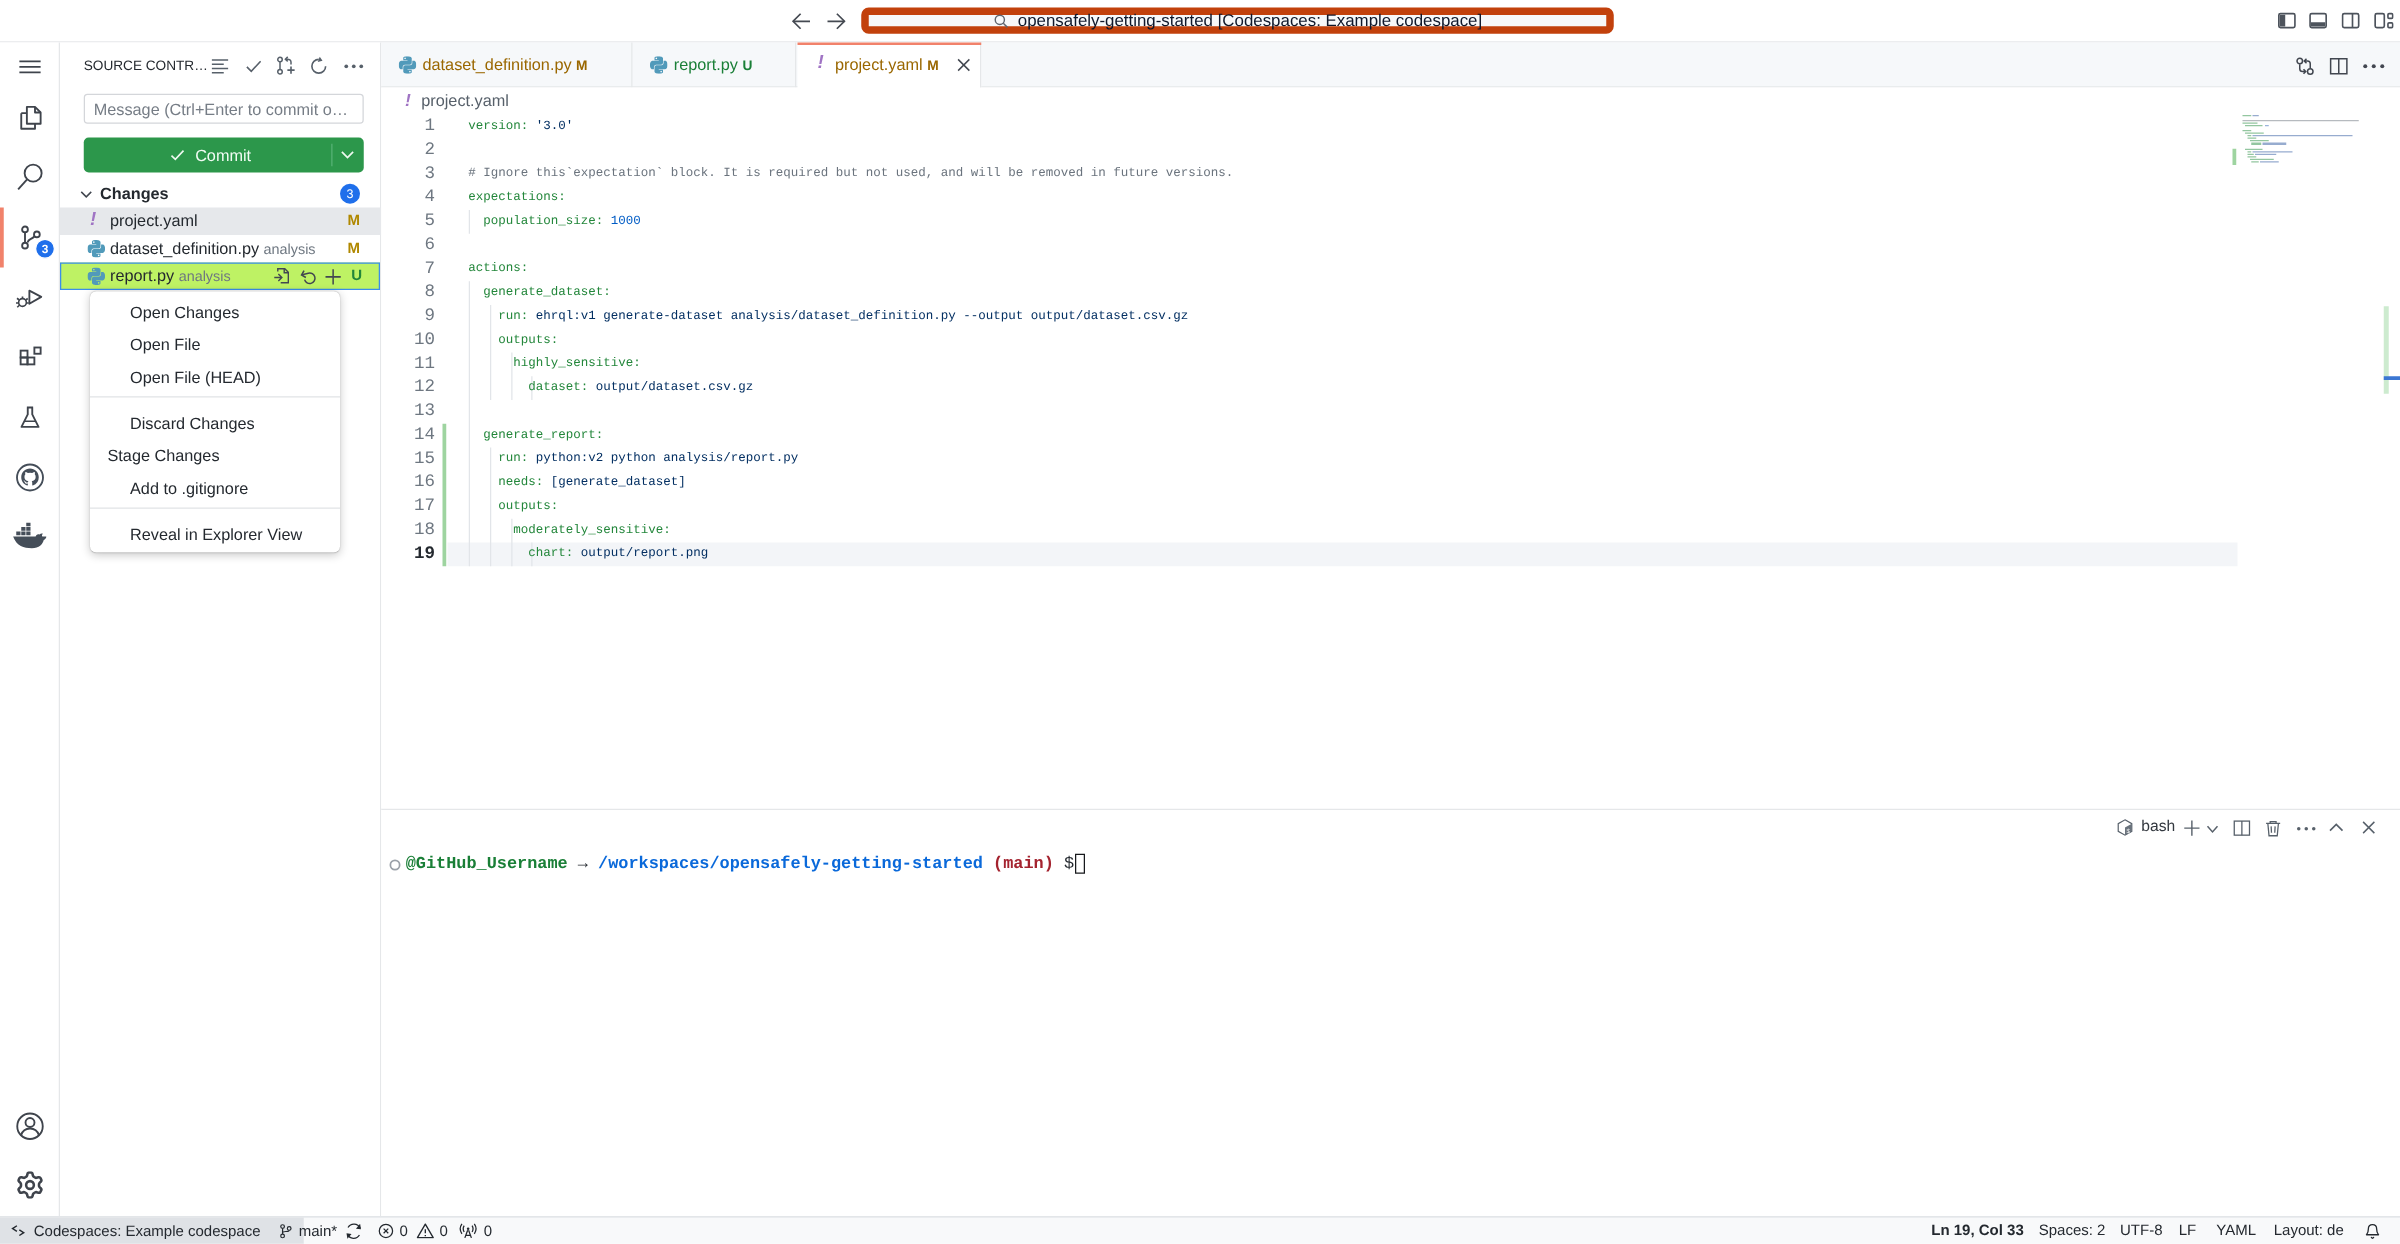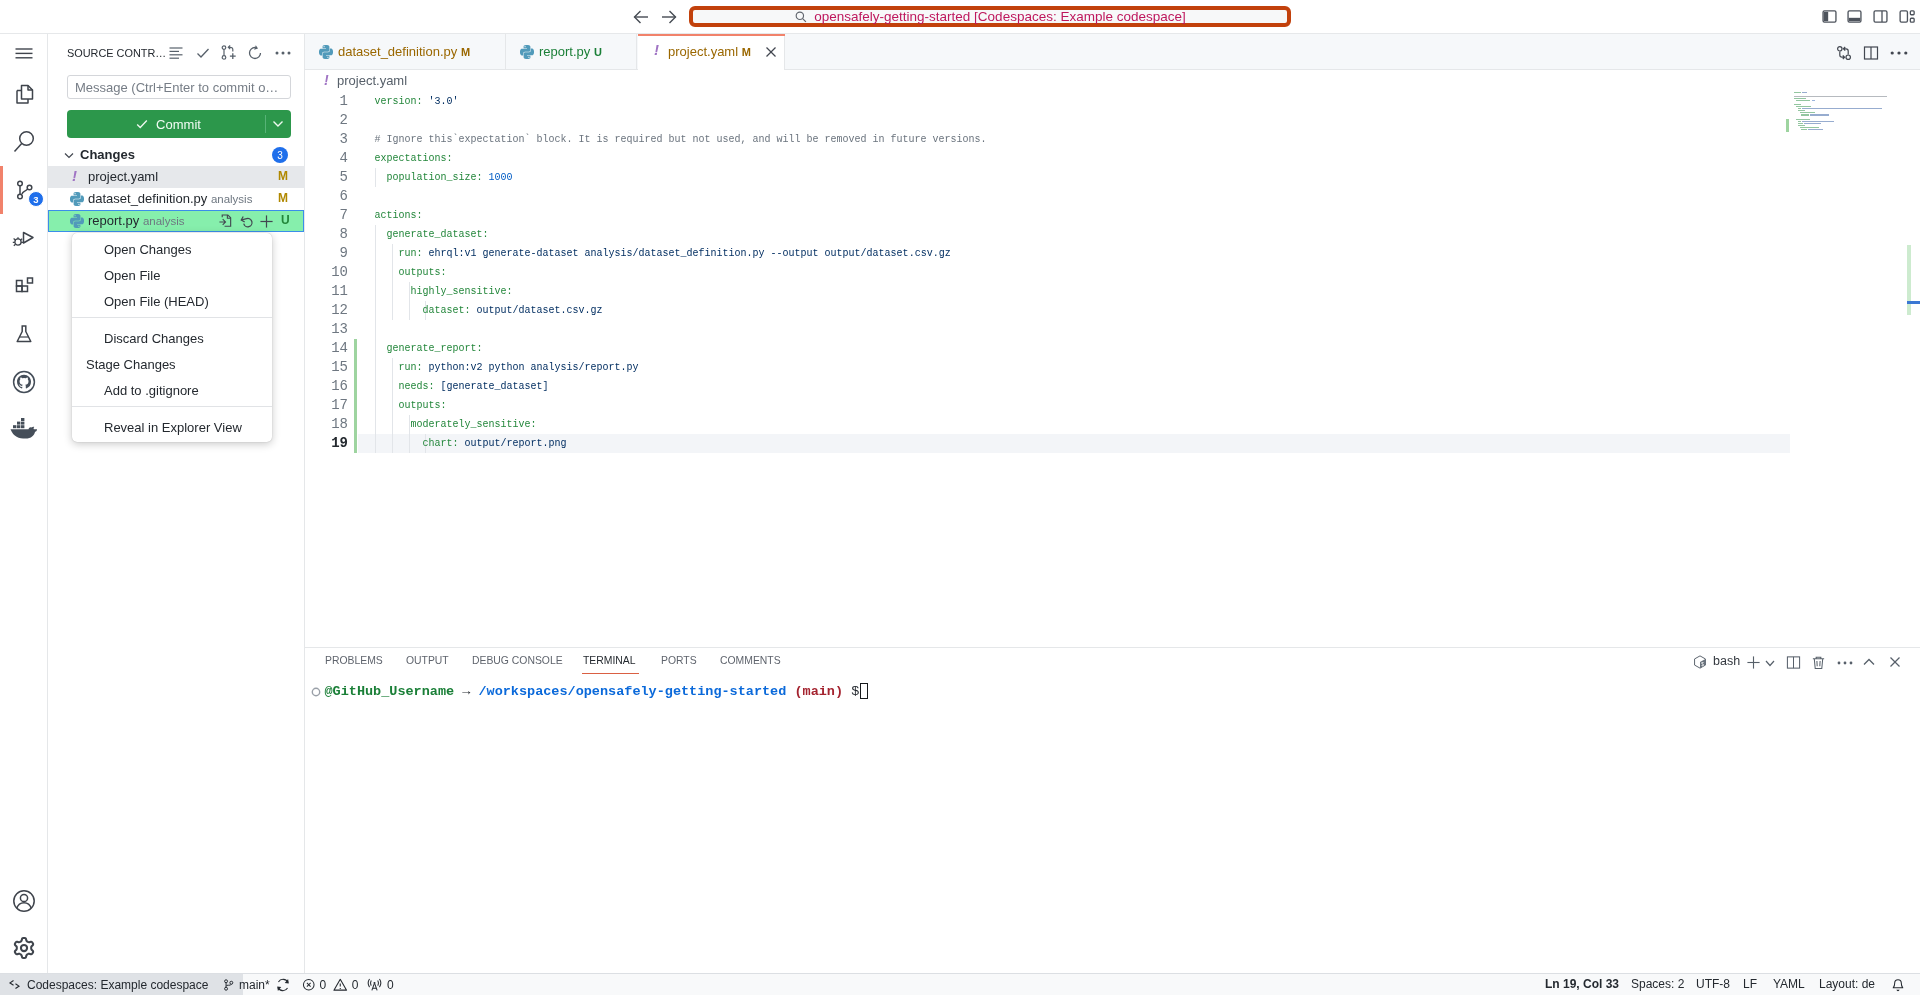--- a/index.html
+++ b/index.html
@@ -20,21 +20,21 @@
         <path d="M8.5 3 L2.5 9 L8.5 15"></path>
       </g>
     </svg>
   <svg class="abs" style="left:30px;top:1px;" width="18" height="18" viewBox="0 0 18 18">
       <g fill="none" stroke="#454a52" stroke-width="1.4">
         <path d="M2 9 H15.5"></path>
         <path d="M9.5 3 L15.5 9 L9.5 15"></path>
       </g>
     </svg>
 </div>
-<div class="abs" style="left:689px;top:6px;width:602px;height:21px;background:#f7f8f9;border:4px solid #c2410c;border-radius:6px;display:flex;align-items:center;justify-content:center;color:#be185d;font-size:13.5px;">
+<div class="abs" style="left:689px;top:6px;width:602px;height:21px;background:#f7f8f9;border:6px solid #c2410c;border-radius:6px;display:flex;align-items:center;justify-content:center;color:#0f172a;font-size:13.5px;">
   <svg width="14" height="14" viewBox="0 0 16 16" style="margin-right:6px;">
       <circle cx="6.7" cy="6.7" r="4.2" fill="none" stroke="#60656d" stroke-width="1.3"></circle>
       <line x1="9.9" y1="9.9" x2="13.6" y2="13.6" stroke="#60656d" stroke-width="1.3"></line>
     </svg>
   opensafely-getting-started [Codespaces: Example codespace]
 </div>
 <div class="abs" id="layoutIcons" style="left:1820px;top:9px;width:100px;height:16px;">
   <svg class="abs" style="left:2px;top:0;" width="15" height="15" viewBox="0 0 17 17">
       <rect x="1.2" y="2.2" width="14.6" height="12.6" rx="1.5" fill="none" stroke="#4d535c" stroke-width="1.5"></rect>
       <path d="M2 3.2 H7 V13.8 H2 Z" fill="#4d535c"></path>
@@ -207,21 +207,21 @@
   </div>
 
   <div class="abs" style="left:0;top:154px;width:257px;height:22px;">
     <svg class="abs" style="left:22px;top:4px;" width="14" height="14" viewBox="0 0 24 24">
         <path fill="#519aba" d="M14.25.18l.9.2.73.26.59.3.45.32.34.34.25.34.16.33.1.3.04.26.02.2-.01.13V8.5l-.05.63-.13.55-.21.46-.26.38-.3.31-.33.25-.35.19-.35.14-.33.1-.3.07-.26.04-.21.02H8.77l-.69.05-.59.14-.5.22-.41.27-.33.32-.27.35-.2.36-.15.37-.1.35-.07.32-.04.27-.02.21v3.06H3.17l-.21-.03-.28-.07-.32-.12-.35-.18-.36-.26-.36-.36-.35-.46-.32-.59-.28-.73-.21-.88-.14-1.05-.05-1.23.06-1.22.16-1.04.24-.87.32-.71.36-.57.4-.44.42-.33.42-.24.4-.16.36-.1.32-.05.24-.01h.16l.06.01h8.16v-.83H6.18l-.01-2.75-.02-.37.05-.34.11-.31.17-.28.25-.26.31-.23.38-.2.44-.18.51-.15.58-.12.64-.1.71-.06.77-.04.84-.02 1.27.05zm-6.3 1.98l-.23.33-.08.41.08.41.23.34.33.22.41.09.41-.09.33-.22.23-.34.08-.41-.08-.41-.23-.33-.33-.22-.41-.09-.41.09zm13.09 3.95l.28.06.32.12.35.18.36.27.36.35.35.47.32.59.28.73.21.88.14 1.04.05 1.23-.06 1.23-.16 1.04-.24.86-.32.71-.36.57-.4.45-.42.33-.42.24-.4.16-.36.09-.32.05-.24.02-.16-.01h-8.22v.82h5.84l.01 2.76.02.36-.05.34-.11.31-.17.29-.25.25-.31.24-.38.2-.44.17-.51.15-.58.13-.64.09-.71.07-.77.04-.84.01-1.27-.04-1.07-.14-.9-.2-.73-.25-.59-.3-.45-.33-.34-.34-.25-.34-.16-.33-.1-.3-.04-.25-.02-.2.01-.13v-5.34l.05-.64.13-.54.21-.46.26-.38.3-.32.33-.24.35-.2.35-.14.33-.1.3-.06.26-.04.21-.02.13-.01h5.84l.69-.05.59-.14.5-.21.41-.28.33-.32.27-.35.2-.36.15-.36.1-.35.07-.32.04-.28.02-.21V6.07h2.09l.14.01zm-6.47 14.25l-.23.33-.08.41.08.41.23.33.33.23.41.08.41-.08.33-.23.23-.33.08-.41-.08-.41-.23-.33-.33-.23-.41-.08-.41.08z"></path>
       </svg>
     <div class="abs" style="left:40px;top:3px;font-size:13px;color:#24292f;">dataset_definition.py <span style="font-size:11.5px;color:#6e7781;">analysis</span></div>
     <div class="abs" style="left:230px;top:3px;font-size:12px;font-weight:bold;color:#b08800;">M</div>
   </div>
 
-  <div class="abs" style="left:0;top:176px;width:256px;height:22px;background:#86efac;outline:1px solid #3b8eea;outline-offset:-1px;">
+  <div class="abs" style="left:0;top:176px;width:256px;height:22px;background:#bef264;outline:1px solid #3b8eea;outline-offset:-1px;">
     <svg class="abs" style="left:22px;top:4px;" width="14" height="14" viewBox="0 0 24 24">
         <path fill="#519aba" d="M14.25.18l.9.2.73.26.59.3.45.32.34.34.25.34.16.33.1.3.04.26.02.2-.01.13V8.5l-.05.63-.13.55-.21.46-.26.38-.3.31-.33.25-.35.19-.35.14-.33.1-.3.07-.26.04-.21.02H8.77l-.69.05-.59.14-.5.22-.41.27-.33.32-.27.35-.2.36-.15.37-.1.35-.07.32-.04.27-.02.21v3.06H3.17l-.21-.03-.28-.07-.32-.12-.35-.18-.36-.26-.36-.36-.35-.46-.32-.59-.28-.73-.21-.88-.14-1.05-.05-1.23.06-1.22.16-1.04.24-.87.32-.71.36-.57.4-.44.42-.33.42-.24.4-.16.36-.1.32-.05.24-.01h.16l.06.01h8.16v-.83H6.18l-.01-2.75-.02-.37.05-.34.11-.31.17-.28.25-.26.31-.23.38-.2.44-.18.51-.15.58-.12.64-.1.71-.06.77-.04.84-.02 1.27.05zm-6.3 1.98l-.23.33-.08.41.08.41.23.34.33.22.41.09.41-.09.33-.22.23-.34.08-.41-.08-.41-.23-.33-.33-.22-.41-.09-.41.09zm13.09 3.95l.28.06.32.12.35.18.36.27.36.35.35.47.32.59.28.73.21.88.14 1.04.05 1.23-.06 1.23-.16 1.04-.24.86-.32.71-.36.57-.4.45-.42.33-.42.24-.4.16-.36.09-.32.05-.24.02-.16-.01h-8.22v.82h5.84l.01 2.76.02.36-.05.34-.11.31-.17.29-.25.25-.31.24-.38.2-.44.17-.51.15-.58.13-.64.09-.71.07-.77.04-.84.01-1.27-.04-1.07-.14-.9-.2-.73-.25-.59-.3-.45-.33-.34-.34-.25-.34-.16-.33-.1-.3-.04-.25-.02-.2.01-.13v-5.34l.05-.64.13-.54.21-.46.26-.38.3-.32.33-.24.35-.2.35-.14.33-.1.3-.06.26-.04.21-.02.13-.01h5.84l.69-.05.59-.14.5-.21.41-.28.33-.32.27-.35.2-.36.15-.36.1-.35.07-.32.04-.28.02-.21V6.07h2.09l.14.01zm-6.47 14.25l-.23.33-.08.41.08.41.23.33.33.23.41.08.41-.08.33-.23.23-.33.08-.41-.08-.41-.23-.33-.33-.23-.41-.08-.41.08z"></path>
       </svg>
     <div class="abs" style="left:40px;top:3px;font-size:13px;color:#24292f;">report.py <span style="font-size:11.5px;color:#6e7781;">analysis</span></div>
     <svg class="abs" style="left:170px;top:4px;" width="15" height="15" viewBox="0 0 16 16">
       <g fill="none" stroke="#424750" stroke-width="1.2">
         <path d="M4.5 3.5 V1 H10.5 L13.5 4 V13 H7"></path>
           <path d="M10 1 V4.5 H13.5"></path>
         <path d="M1.5 8.5 H7.5 M5 5.5 L8 8.5 L5 11.5"></path>
       </g>
@@ -384,29 +384,20 @@
   </div>
 
   <div class="abs" style="left:1602px;top:153px;width:4px;height:70px;background:#cdebcf;"></div>
   <div class="abs" style="left:1602px;top:208.5px;width:13px;height:3px;background:#3b77d3;"></div>
 </div>
 <style>
   .k { color:#22863a; } .s { color:#032f62; } .n { color:#005cc5; } .c { color:#6a737d; }
 </style>
 
 <div class="abs" id="panel" style="left:305px;top:647px;width:1615px;height:326px;background:#fff;border-top:1px solid #e5e7e9;">
-  <div class="abs" style="left:0;top:0;width:1615px;height:28px;font-size:10.4px;color:#5f646d;">
-    <span class="abs" style="left:20px;top:7px;">PROBLEMS</span>
-    <span class="abs" style="left:101px;top:7px;">OUTPUT</span>
-    <span class="abs" style="left:167px;top:7px;">DEBUG CONSOLE</span>
-    <span class="abs" style="left:278px;top:7px;color:#24292f;">TERMINAL</span>
-    <div class="abs" style="left:276.5px;top:24.5px;width:57px;height:1.5px;background:#da6043;"></div>
-    <span class="abs" style="left:356px;top:7px;">PORTS</span>
-    <span class="abs" style="left:415px;top:7px;">COMMENTS</span>
-  </div>
 
   <svg class="abs" style="left:1388px;top:7px;" width="14" height="14" viewBox="0 0 16 16">
     <path d="M8 1 L14.2 4.5 V11.5 L8 15 L1.8 11.5 V4.5 Z" fill="none" stroke="#57606a" stroke-width="1.1"></path>
     <path d="M8 8 L14.2 4.6 V11.5 L8 15 Z" fill="#6a737d"></path>
     <text x="9.3" y="12.6" font-size="5.5" fill="#fff" font-family="Liberation Sans">$</text>
   </svg>
   <div class="abs" style="left:1408px;top:6px;font-size:12.5px;color:#33383f;">bash</div>
   <svg class="abs" style="left:1441px;top:7px;" width="15" height="15" viewBox="0 0 16 16">
       <g stroke="#57606a" stroke-width="1.2">
         <line x1="8" y1="1.5" x2="8" y2="14.5"></line>

